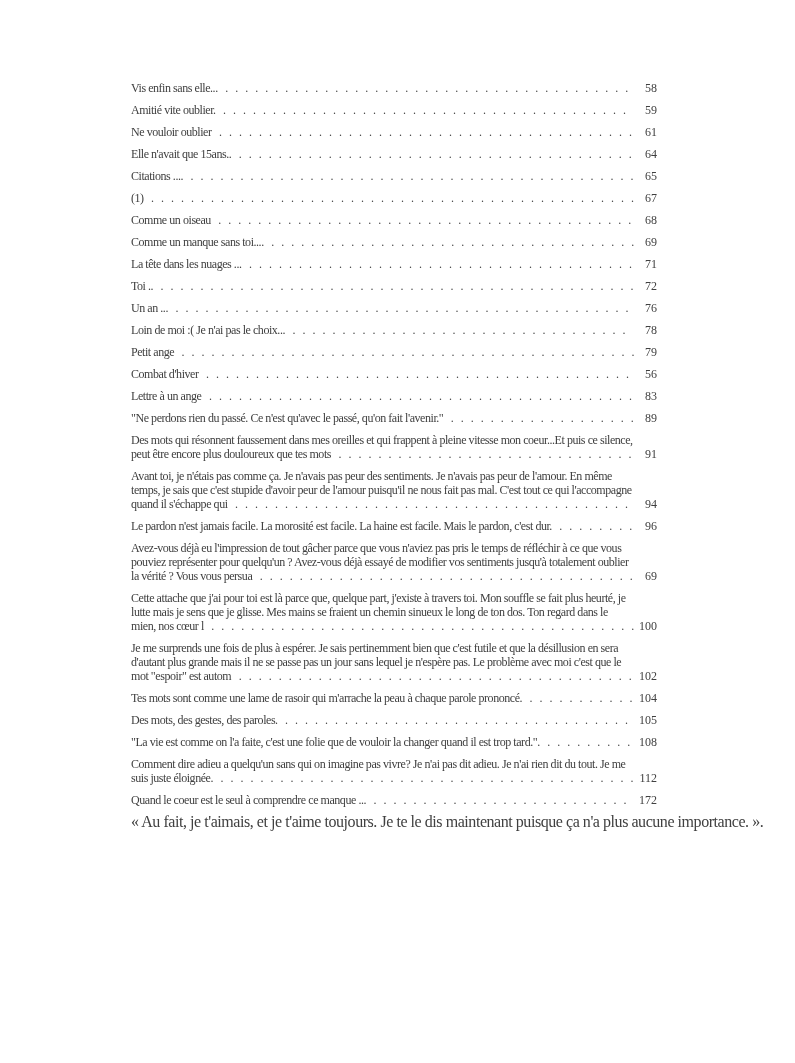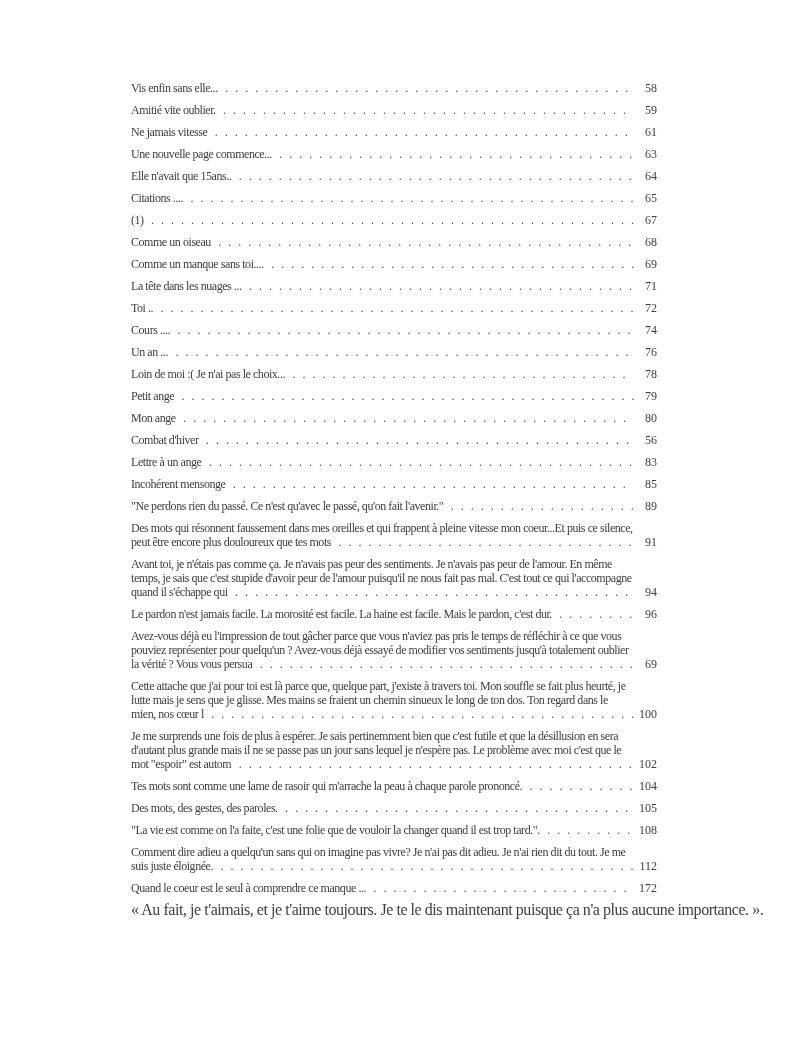--- a/index.html
+++ b/index.html
@@ -58,26 +58,22 @@
   <div class="toc" id="toc">
       <div class="toc-entry">
     <span class="toc-title">Vis enfin sans elle...</span><span class="leader"> . . . . . . . . . . . . . . . . . . . . . . . . . . . . . . . . . . . . . . . . .</span>
     <span class="toc-page">58</span>
   </div>
       <div class="toc-entry">
     <span class="toc-title">Amitié vite oublier.</span><span class="leader"> . . . . . . . . . . . . . . . . . . . . . . . . . . . . . . . . . . . . . . . . .</span>
     <span class="toc-page">59</span>
   </div>
       <div class="toc-entry">
-    <span class="toc-title">Ne jamais vitesse</span><span class="leader"> . . . . . . . . . . . . . . . . . . . . . . . . . . . . . . . . . . . . . . . . . .</span>
+    <span class="toc-title">Ne vouloir oublier</span><span class="leader"> . . . . . . . . . . . . . . . . . . . . . . . . . . . . . . . . . . . . . . . . . .</span>
     <span class="toc-page">61</span>
-  </div>
-      <div class="toc-entry">
-    <span class="toc-title">Une nouvelle page commence...</span><span class="leader"> . . . . . . . . . . . . . . . . . . . . . . . . . . . . . . . . . . . .</span>
-    <span class="toc-page">63</span>
   </div>
       <div class="toc-entry">
     <span class="toc-title">Elle n'avait que 15ans..</span><span class="leader"> . . . . . . . . . . . . . . . . . . . . . . . . . . . . . . . . . . . . . . . .</span>
     <span class="toc-page">64</span>
   </div>
       <div class="toc-entry">
     <span class="toc-title">Citations ....</span><span class="leader"> . . . . . . . . . . . . . . . . . . . . . . . . . . . . . . . . . . . . . . . . . . . . .</span>
     <span class="toc-page">65</span>
   </div>
       <div class="toc-entry">
@@ -94,50 +90,38 @@
   </div>
       <div class="toc-entry">
     <span class="toc-title">La tête dans les nuages ...</span><span class="leader"> . . . . . . . . . . . . . . . . . . . . . . . . . . . . . . . . . . . . . . .</span>
     <span class="toc-page">71</span>
   </div>
       <div class="toc-entry">
     <span class="toc-title">Toi ..</span><span class="leader"> . . . . . . . . . . . . . . . . . . . . . . . . . . . . . . . . . . . . . . . . . . . . . . . .</span>
     <span class="toc-page">72</span>
   </div>
       <div class="toc-entry">
-    <span class="toc-title">Cours ....</span><span class="leader"> . . . . . . . . . . . . . . . . . . . . . . . . . . . . . . . . . . . . . . . . . . . . . .</span>
-    <span class="toc-page">74</span>
-  </div>
-      <div class="toc-entry">
     <span class="toc-title">Un an ...</span><span class="leader"> . . . . . . . . . . . . . . . . . . . . . . . . . . . . . . . . . . . . . . . . . . . . . .</span>
     <span class="toc-page">76</span>
   </div>
       <div class="toc-entry">
     <span class="toc-title">Loin de moi :( Je n'ai pas le choix...</span><span class="leader"> . . . . . . . . . . . . . . . . . . . . . . . . . . . . . . . . . .</span>
     <span class="toc-page">78</span>
   </div>
       <div class="toc-entry">
     <span class="toc-title">Petit ange</span><span class="leader"> . . . . . . . . . . . . . . . . . . . . . . . . . . . . . . . . . . . . . . . . . . . . . .</span>
     <span class="toc-page">79</span>
   </div>
       <div class="toc-entry">
-    <span class="toc-title">Mon ange</span><span class="leader"> . . . . . . . . . . . . . . . . . . . . . . . . . . . . . . . . . . . . . . . . . . . . .</span>
-    <span class="toc-page">80</span>
-  </div>
-      <div class="toc-entry">
     <span class="toc-title">Combat d'hiver</span><span class="leader"> . . . . . . . . . . . . . . . . . . . . . . . . . . . . . . . . . . . . . . . . . . .</span>
     <span class="toc-page">56</span>
   </div>
       <div class="toc-entry">
     <span class="toc-title">Lettre à un ange</span><span class="leader"> . . . . . . . . . . . . . . . . . . . . . . . . . . . . . . . . . . . . . . . . . . .</span>
     <span class="toc-page">83</span>
-  </div>
-      <div class="toc-entry">
-    <span class="toc-title">Incohérent mensonge</span><span class="leader"> . . . . . . . . . . . . . . . . . . . . . . . . . . . . . . . . . . . . . . . .</span>
-    <span class="toc-page">85</span>
   </div>
       <div class="toc-entry">
     <span class="toc-title">"Ne perdons rien du passé. Ce n'est qu'avec le passé, qu'on fait l'avenir."</span><span class="leader"> . . . . . . . . . . . . . . . . . . .</span>
     <span class="toc-page">89</span>
   </div>
       <div class="toc-entry">
     <span class="toc-title">Des mots qui résonnent faussement dans mes oreilles et qui frappent à pleine vitesse mon coeur...Et puis ce silence, peut être encore plus douloureux que tes mots</span><span class="leader"> . . . . . . . . . . . . . . . . . . . . . . . . . . . . . .</span>
     <span class="toc-page">91</span>
   </div>
       <div class="toc-entry">

